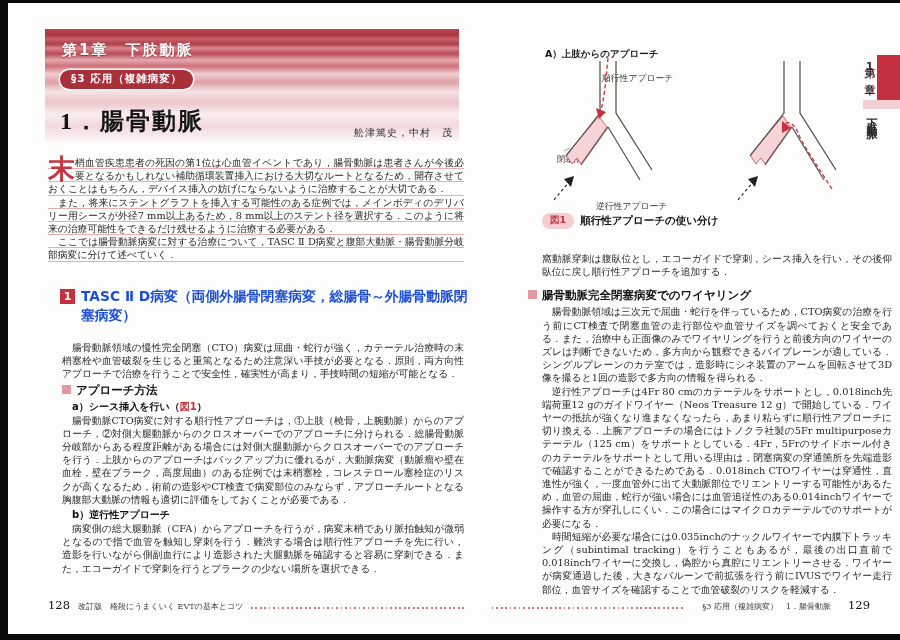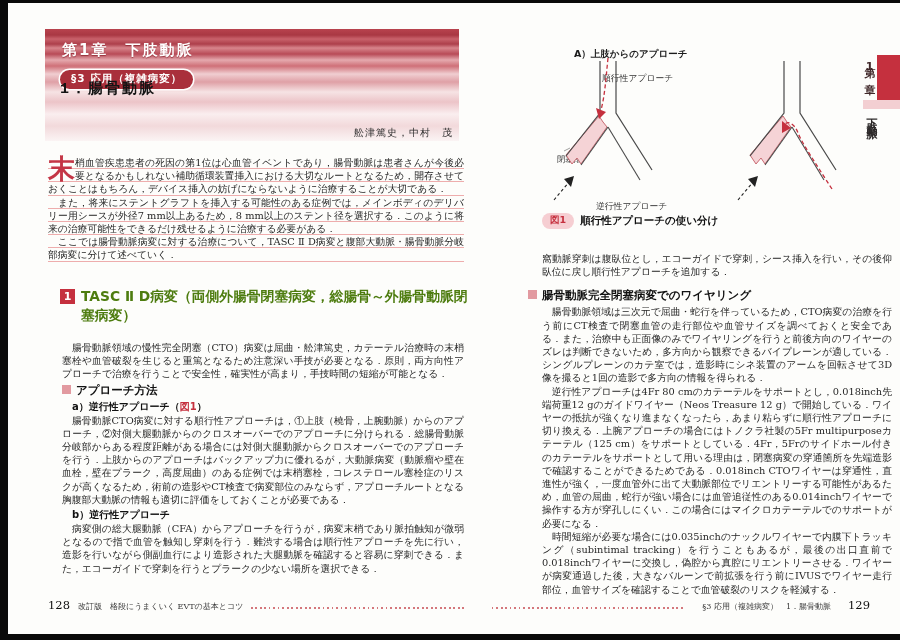--- a/index.html
+++ b/index.html
@@ -11,39 +11,39 @@
   
   .banner{left:37px;top:26px;width:414px;height:112px;
     background:linear-gradient(180deg,#b8434e 0px,#a93843 6px,#c9626b 10px,#ad3f4b 15px,
       #d8858c 19px,#b84b57 25px,#e5a9ae 31px,#cf7078 37px,#f0ced1 45px,#dfa0a6 53px,
       #f6e3e4 63px,#ecc4c8 73px,#faeeef 85px,#f2d9db 97px,#fbf4f4 112px);}
   .banner-chapter{left:17px;top:12px;color:#fff;font-family:"DejaVu Sans",sans-serif;
     font-weight:bold;font-size:15px;letter-spacing:2px;text-shadow:0 1px 1px rgba(120,20,30,.6);}
   .pill{left:15px;top:41px;background:#a92f3b;color:#fff;border-radius:10px;
     padding:2px 11px 3px;font-family:"DejaVu Sans",sans-serif;font-weight:bold;font-size:10.5px;
     letter-spacing:1px;box-shadow:0 0 0 1.5px #fff;}
-  .big-title{left:15px;top:50px;color:#141414;font-family:Liberation Mono, monospace;
-    font-weight:bold;font-size:15px;letter-spacing:2px;}
+  .big-title{left:15px;top:76px;color:#141414;font-family:Liberation Serif, serif;
+    font-weight:bold;font-size:24px;letter-spacing:2px;}
   .authors{right:6px;top:97px;font-size:10px;color:#2c2c2c;letter-spacing:1px;}
 
   
   .jp{font-size:9.8px;line-height:13.2px;text-align:justify;color:#262626;}
   .jp p{margin:0;}
 
   
   .intro{left:40px;top:153px;width:416px;
     background-image:repeating-linear-gradient(180deg,transparent 0px,transparent 12.2px,#eeadad 12.2px,#eeadad 13.2px);}
   .dropcap{float:left;width:27px;font-size:27px;line-height:26.4px;font-weight:bold;color:#c43646;}
 
   
   .sec-head{left:52px;top:284px;width:408px;display:flex;gap:6px;}
   .sec-num{flex:0 0 15px;height:15px;margin-top:2px;background:#c5303e;color:#fff;
     font-family:"DejaVu Sans",sans-serif;font-weight:bold;font-size:11px;line-height:15px;text-align:center;}
   .sec-title{font-family:"DejaVu Sans",sans-serif;font-weight:bold;font-size:13.8px;
-    line-height:19px;color:#4d7c0f;}
+    line-height:19px;color:#1d4ed8;}
 
   .sec-body{left:54px;top:338px;width:402px;}
   .lead-p,.ind-p{margin-left:13px;}
   .sq-head{font-family:"DejaVu Sans",sans-serif;font-weight:bold;font-size:11.5px;color:#111;
     margin:2px 0 3px 0;line-height:14px;}
   .sq{display:inline-block;width:9px;height:9px;background:#e29aa0;margin-right:5px;}
   .sub-head{font-family:"DejaVu Sans",sans-serif;font-weight:bold;font-size:10px;color:#111;
     margin:2px 0 1px 10px;line-height:13px;}
   .figref{color:#c5303e;}
 
@@ -95,35 +95,35 @@
       <p>　また，将来にステントグラフトを挿入する可能性のある症例では，メインボディのデリバリー用シースが外径7 mm以上あるため，8 mm以上のステント径を選択する．このように将来の治療可能性をできるだけ残せるように治療する必要がある．</p>
       <p>　ここでは腸骨動脈病変に対する治療について，TASC Ⅱ D病変と腹部大動脈・腸骨動脈分岐部病変に分けて述べていく．</p>
     </div>
 
     <div class="abs sec-head">
       <div class="sec-num">1</div>
       <div class="sec-title">TASC Ⅱ D病変（両側外腸骨閉塞病変，総腸骨～外腸骨動脈閉塞病変）</div>
     </div>
 
     <div class="abs sec-body jp">
-      <p class="lead-p">　腸骨動脈領域の慢性完全閉塞（CTO）病変は屈曲・舩津篤史，カテーテル治療時の末梢塞栓や血管破裂を生じると重篤となるため注意深い手技が必要となる．原則，両方向性アプローチで治療を行うことで安全性，確実性が高まり，手技時間の短縮が可能となる．</p>
+      <p class="lead-p">　腸骨動脈領域の慢性完全閉塞（CTO）病変は屈曲・蛇行が強く，カテーテル治療時の末梢塞栓や血管破裂を生じると重篤となるため注意深い手技が必要となる．原則，両方向性アプローチで治療を行うことで安全性，確実性が高まり，手技時間の短縮が可能となる．</p>
       <div class="sq-head"><span class="sq"></span><span>アプローチ方法</span></div>
-      <div class="sub-head"><span>a）逆行性アプローチ（</span><span class="figref">図1</span><span>）</span></div>
+      <div class="sub-head"><span>a）シース挿入を行い（</span><span class="figref">図1</span><span>）</span></div>
       <p class="ind-p">　腸骨動脈CTO病変に対する順行性アプローチは，①上肢（橈骨，上腕動脈）からのアプローチ，②対側大腿動脈からのクロスオーバーでのアプローチに分けられる．総腸骨動脈分岐部からある程度距離がある場合には対側大腿動脈からクロスオーバーでのアプローチを行う．上肢からのアプローチはバックアップ力に優れるが，大動脈病変（動脈瘤や壁在血栓，壁在プラーク，高度屈曲）のある症例では末梢塞栓，コレステロール塞栓症のリスクが高くなるため，術前の造影やCT検査で病変部位のみならず，アプローチルートとなる胸腹部大動脈の情報も適切に評価をしておくことが必要である．</p>
       <div class="sub-head">b）逆行性アプローチ</div>
       <p class="ind-p">　病変側の総大腿動脈（CFA）からアプローチを行うが，病変末梢であり脈拍触知が微弱となるので指で血管を触知し穿刺を行う．難渋する場合は順行性アプローチを先に行い，造影を行いながら側副血行により造影された大腿動脈を確認すると容易に穿刺できる．また，エコーガイドで穿刺を行うとプラークの少ない場所を選択できる．</p>
     </div>
 
     <div class="abs footer footer-l">
       <span class="pageno">128</span>
       <span class="foot-text">改訂版　格段にうまくいく EVTの基本とコツ</span>
       <span class="dotline"></span>
     </div>
 
-    <div class="abs fig-label" style="left:566px;top:45px;">A）上肢からのアプローチ</div>
+    <div class="abs fig-label" style="left:537px;top:45px;">A）上肢からのアプローチ</div>
     <div class="abs fig-note" style="left:594px;top:70px;">順行性アプローチ</div>
     <div class="abs fig-note" style="left:549px;top:151px;font-size:8.3px;">閉塞部</div>
     <div class="abs fig-note" style="left:588px;top:198px;">逆行性アプローチ</div>
 
     <svg class="abs" style="left:540px;top:54px;" width="132" height="156" viewBox="0 0 132 156">
       <path d="M51,59 L55,65 L59,70 L33,107 L29,101 L24,107 L18,98 Z" fill="#f5d3d6" stroke="#c96a72" stroke-width="1"></path>
       <path d="M52,4 L52,56 L18,99" fill="none" stroke="#4a4a4a" stroke-width="1.2"></path>
       <path d="M68,4 L68,56 L104,113" fill="none" stroke="#4a4a4a" stroke-width="1.2"></path>
       <path d="M60,70 L33,108" fill="none" stroke="#4a4a4a" stroke-width="1.1"></path>
       <path d="M60,70 L92,123" fill="none" stroke="#4a4a4a" stroke-width="1.1"></path>

